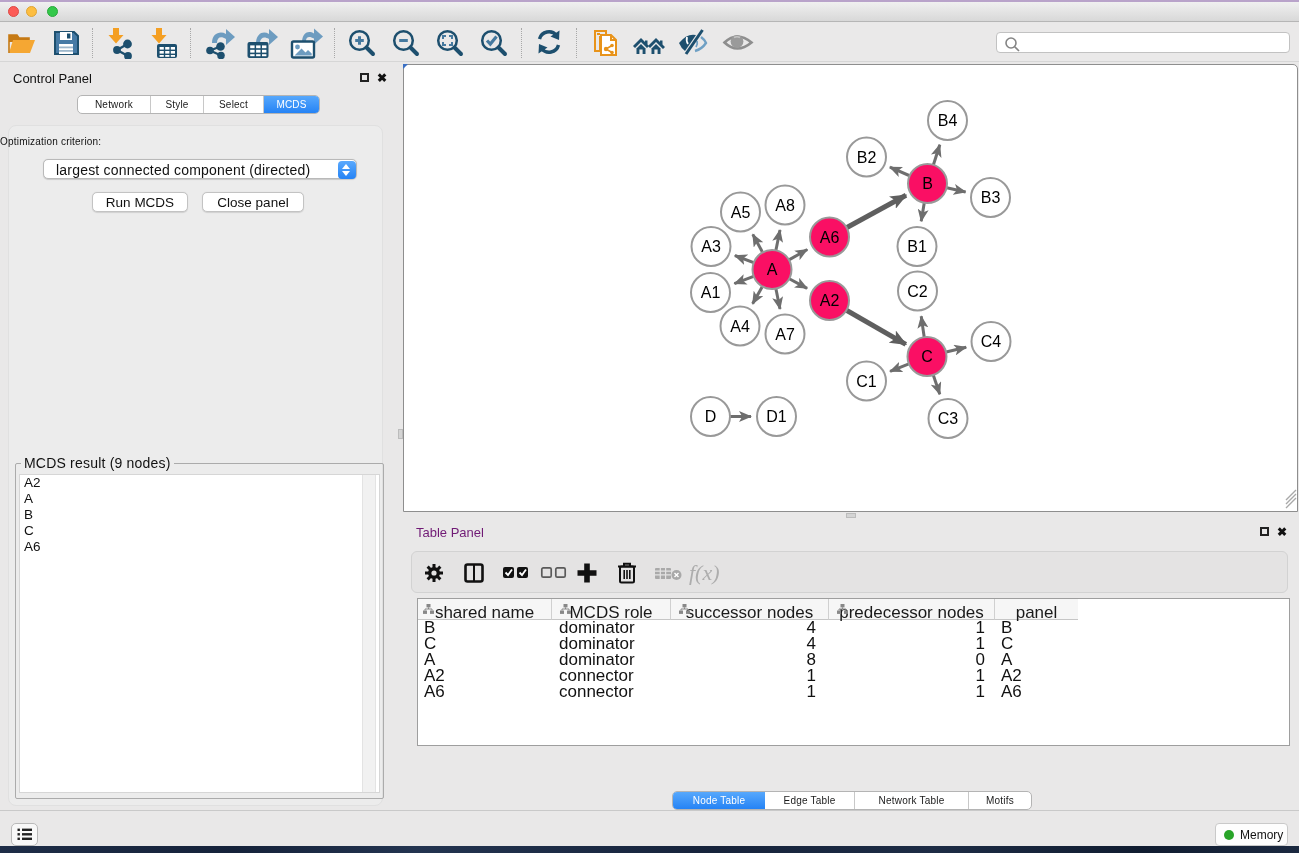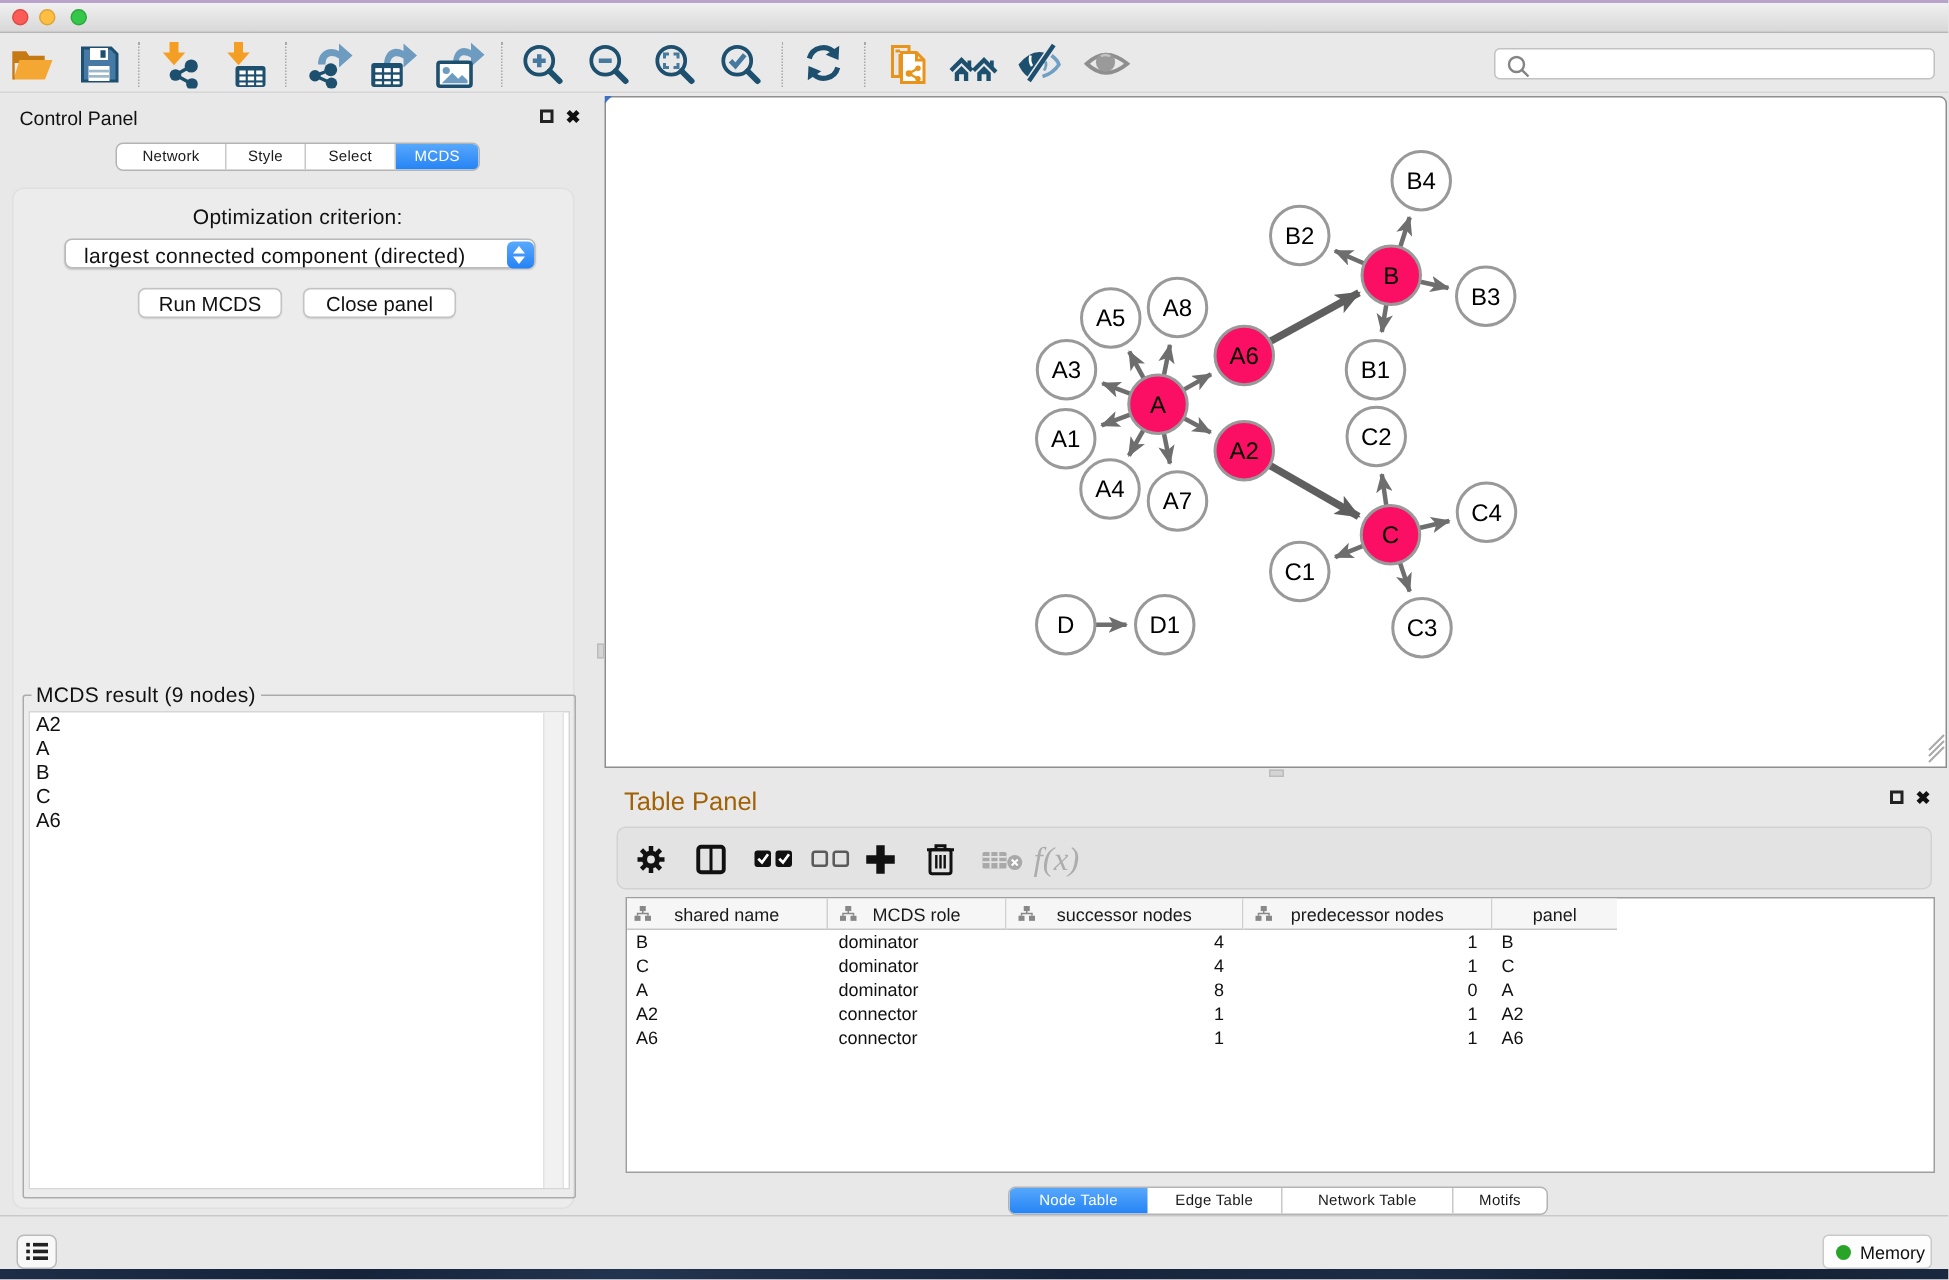--- a/index.html
+++ b/index.html
@@ -15,38 +15,38 @@
 #searchbox{position:absolute;left:996px;top:9px;width:294px;height:21px;background:#fff;border:1px solid #c2c2c2;border-radius:4px}
 #cpanel{left:0;top:62px;width:397px;height:750px}
 #cpanel .hdr{position:absolute;left:13px;top:9px;font-size:13px;color:#111}
 .wbtn-sq{position:absolute;width:9px;height:9px;border:2px solid #222}
 .wbtn-x{position:absolute;font-size:12px;font-weight:700;color:#111;line-height:1}
 .seg{position:absolute;display:flex;height:19px;border:1px solid #b4b4b4;border-radius:5px;background:#fff;overflow:hidden;font-size:10px;letter-spacing:0.2px}
 .seg>div{display:flex;align-items:center;justify-content:center;color:#1a1a1a;border-right:1px solid #c8c8c8;height:100%}
 .seg>div:last-child{border-right:none}
 .seg>div.on{background:linear-gradient(#57a8fc,#2583f5);color:#fff;border-right:none}
 #innerpanel{left:8px;top:63px;width:375px;height:681px;background:#ececec;border:1px solid #e0e0e0;border-radius:8px}
-#optlabel{left:0;top:74px;width:397px;text-align:center;font-size:14px;letter-spacing:0.2px;color:#111}
+#optlabel{left:0;top:74px;width:397px;font-size:10px;letter-spacing:0.2px;color:#111}
 #dropdown{left:43px;top:97px;width:314px;height:20px;background:#fff;border:1px solid #b9b9b9;border-radius:5px;box-shadow:0 .5px 1px rgba(0,0,0,.15)}
 #dropdown .txt{position:absolute;left:12px;top:1.5px;font-size:14px;letter-spacing:0.2px;color:#111}
 #dropdown .step{position:absolute;right:.5px;top:.5px;width:18px;height:18px;border-radius:4px;background:linear-gradient(#5aa9fd,#2583f5)}
 .chev{position:absolute;left:4.5px;width:0;height:0;border-left:4.5px solid transparent;border-right:4.5px solid transparent}
 .btn{position:absolute;height:20px;background:#fff;border:1px solid #c3c3c3;border-radius:5px;font-size:13.5px;color:#111;display:flex;align-items:center;justify-content:center;box-shadow:0 .5px 1px rgba(0,0,0,.12)}
 #groupbox{left:15px;top:401px;width:369px;height:336px;border:1px solid #ababab;border-radius:2px}
 #grouplabel{left:21px;top:393px;font-size:14px;letter-spacing:0.2px;color:#111;background:#ececec;padding:0 3px}
 #mcdslist{left:19px;top:412px;width:361px;height:319px;background:#fff;border:1px solid #d6d6d6;font-size:13.5px;color:#111}
 #mcdslist .it{padding-left:4px;height:16px;line-height:16px}
 #mcdslist .sb{position:absolute;right:3px;top:0;width:14px;height:317px;background:#f1f1f1;border-left:1px solid #e3e3e3;border-right:1px solid #e3e3e3}
 #netwin{left:403px;top:64px;width:895px;height:448px;background:#fff;border:1px solid #8e8e8e;border-radius:5px 5px 0 0}
 #nettitle{position:absolute;left:0;top:0;right:0;height:20px;background:linear-gradient(#f0f0f0,#d5d5d5);border-bottom:1px solid #a6a6a6;border-radius:5px 5px 0 0}
 #nettitle .title{position:absolute;left:0;right:0;top:2.5px;text-align:center;font-size:14px;color:#3c3c3c}
 #tpanel{left:403px;top:520px;width:896px;height:292px}
-#tpanel .hdr{position:absolute;left:13px;top:5px;font-size:17px;color:#a16207}
+#tpanel .hdr{position:absolute;left:13px;top:5px;font-size:13px;color:#701a75}
 #ttoolbar{left:8px;top:31px;width:877px;height:42px;background:#e4e3e3;border:1px solid #d2d2d2;border-radius:6px}
-#ttable{left:14px;top:78px;width:873px;height:184px;background:#fff;border:1px solid #9e9e9e;font-size:12px}
+#ttable{left:14px;top:78px;width:873px;height:148px;background:#fff;border:1px solid #9e9e9e;font-size:17px}
 .th{position:absolute;top:0;height:21px;background:#f6f6f6;border-right:1px solid #d0d0d0;border-bottom:1px solid #c6c6c6}
 .th .lbl{position:absolute;left:0;right:0;top:4px;text-align:center;color:#1a1a1a}
 .row{position:absolute;height:16px;line-height:16px;color:#111}
 #statusbar{left:0;top:810px;width:1299px;height:36px;background:#e9e8e8;border-top:1px solid #c9c9c9}
 #desktop{left:0;top:846px;width:1299px;height:7px;background:linear-gradient(90deg,#1e2d47 0%,#15223a 18%,#233450 32%,#16233b 55%,#1d2c45 72%,#101c30 88%,#1b2940 100%)}
 #membtn{position:absolute;right:11px;top:12px;width:73px;height:23px;background:#fdfdfd;border:1px solid #c9c9c9;border-radius:4px;font-size:12px;color:#111;display:flex;align-items:center}
 #listbtn{position:absolute;left:11px;top:12px;width:27px;height:23px;background:#f8f8f8;border:1px solid #b9b9b9;border-radius:5px}
 svg text{font-family:"Liberation Sans",sans-serif}
 </style></head>
 <body>

